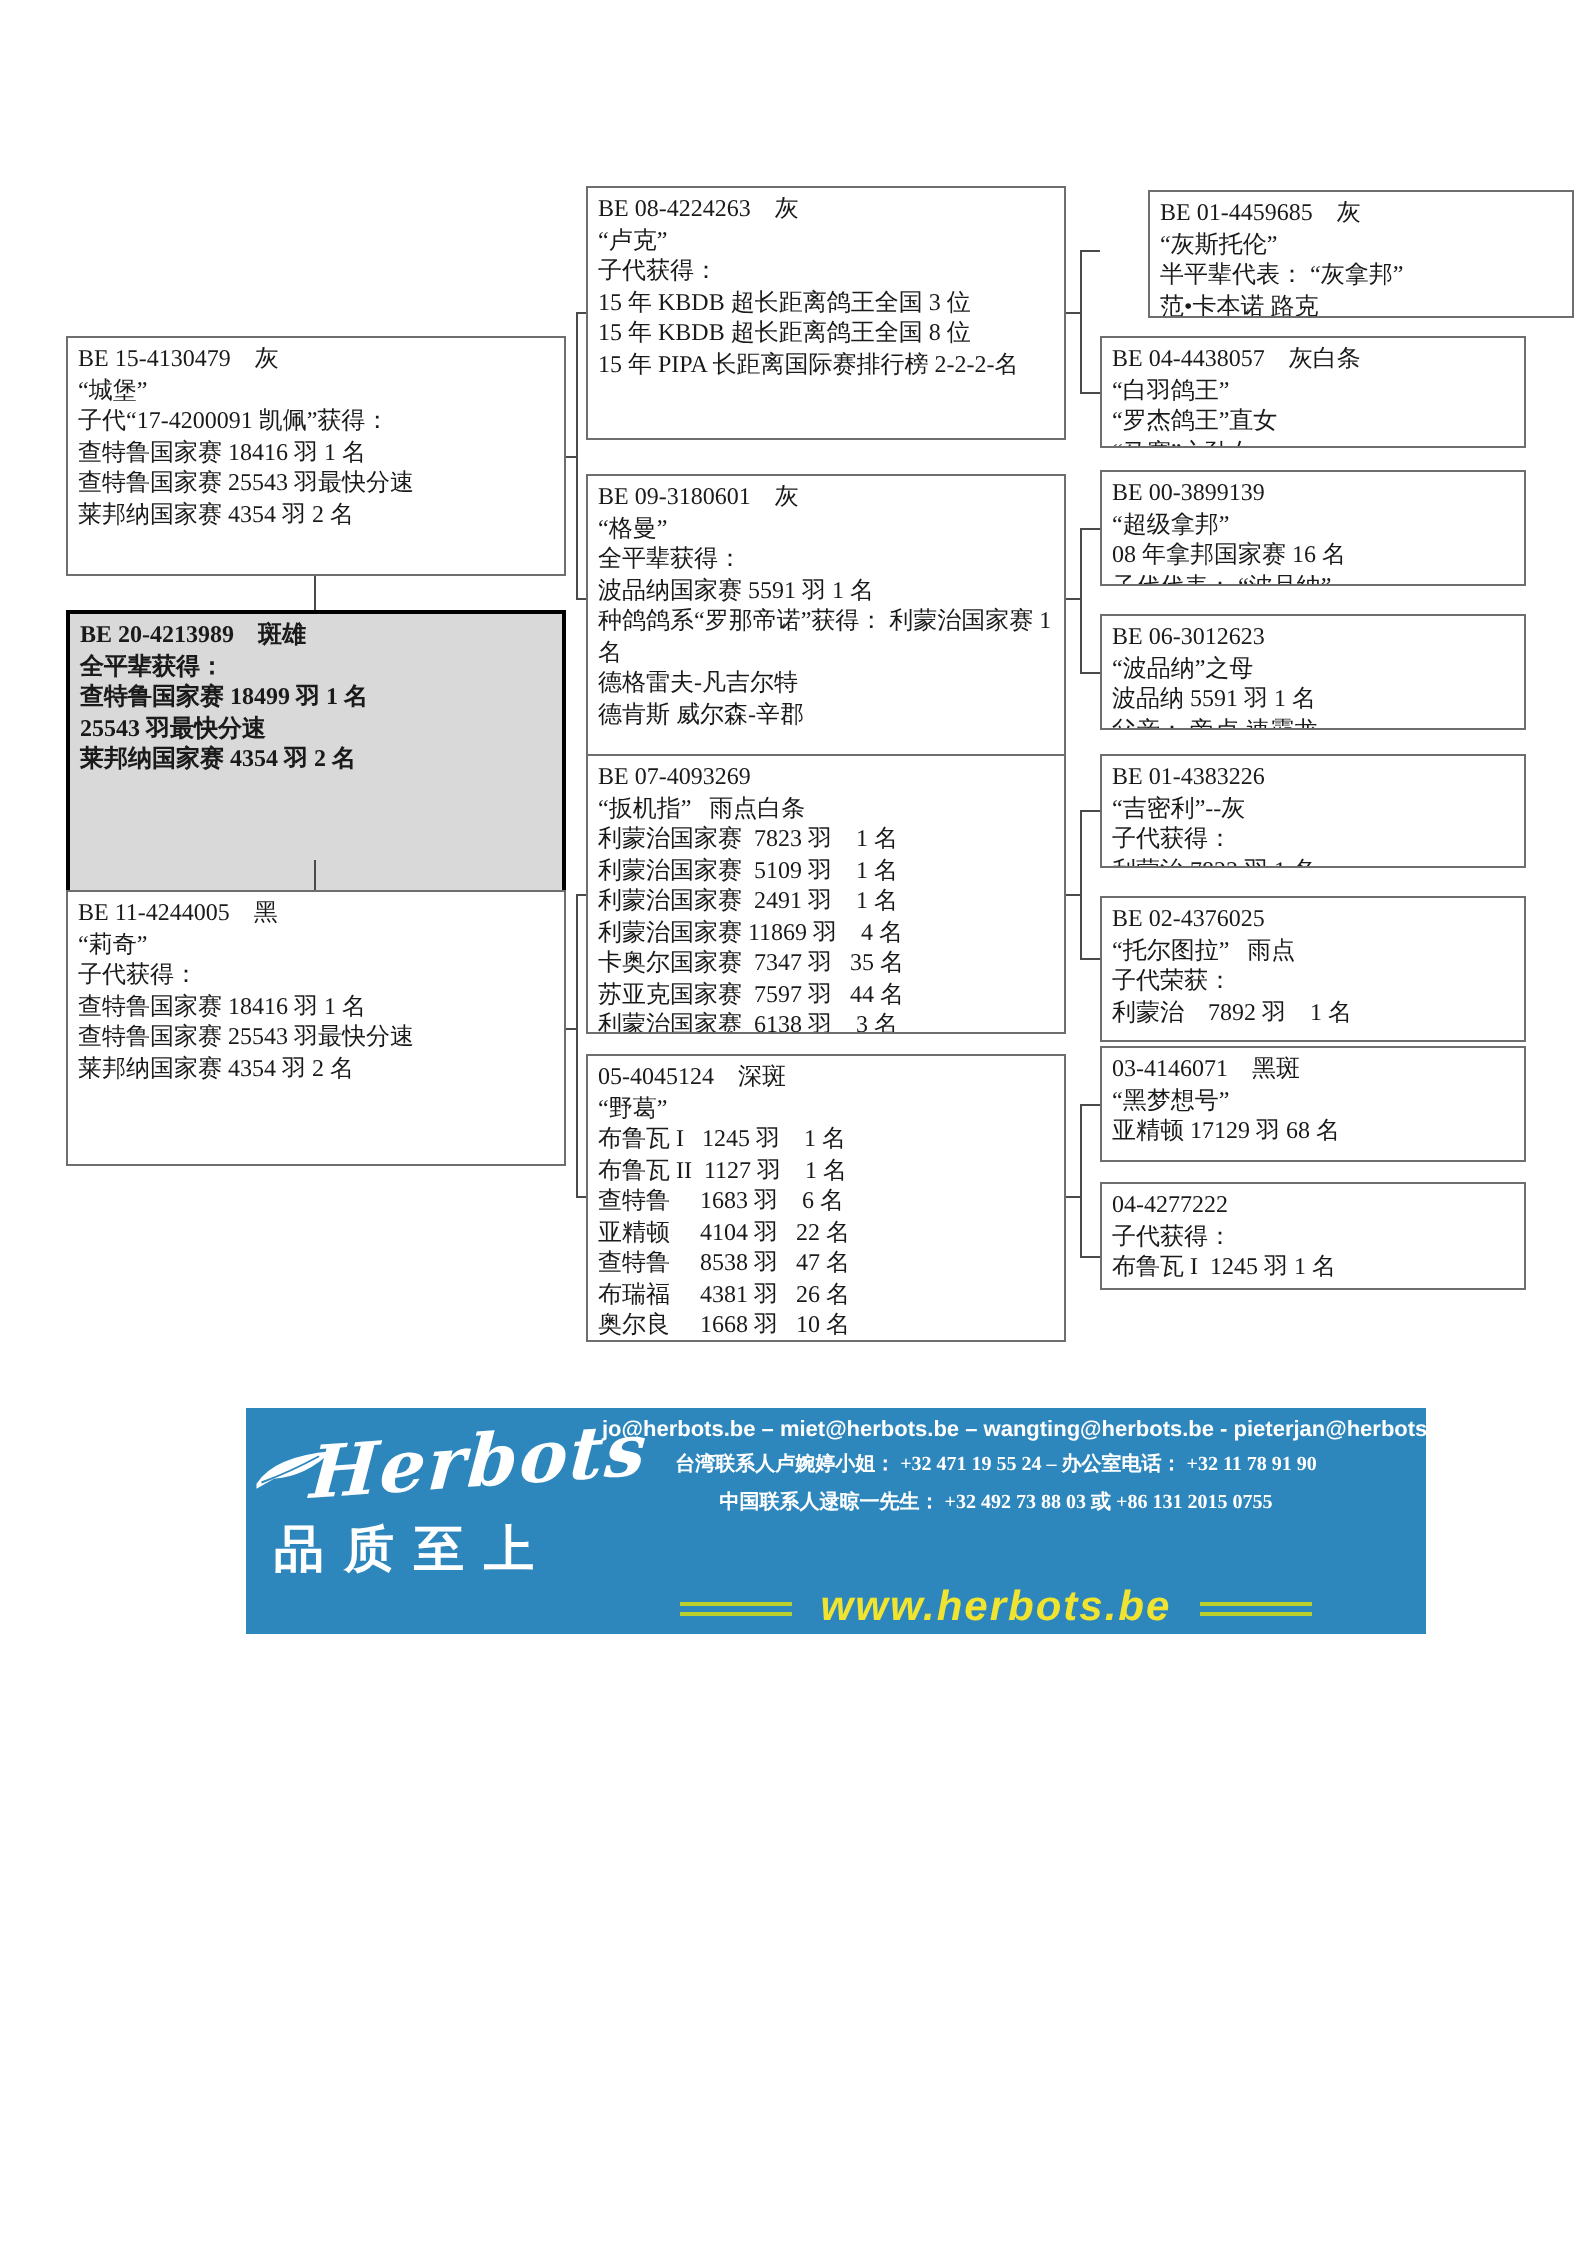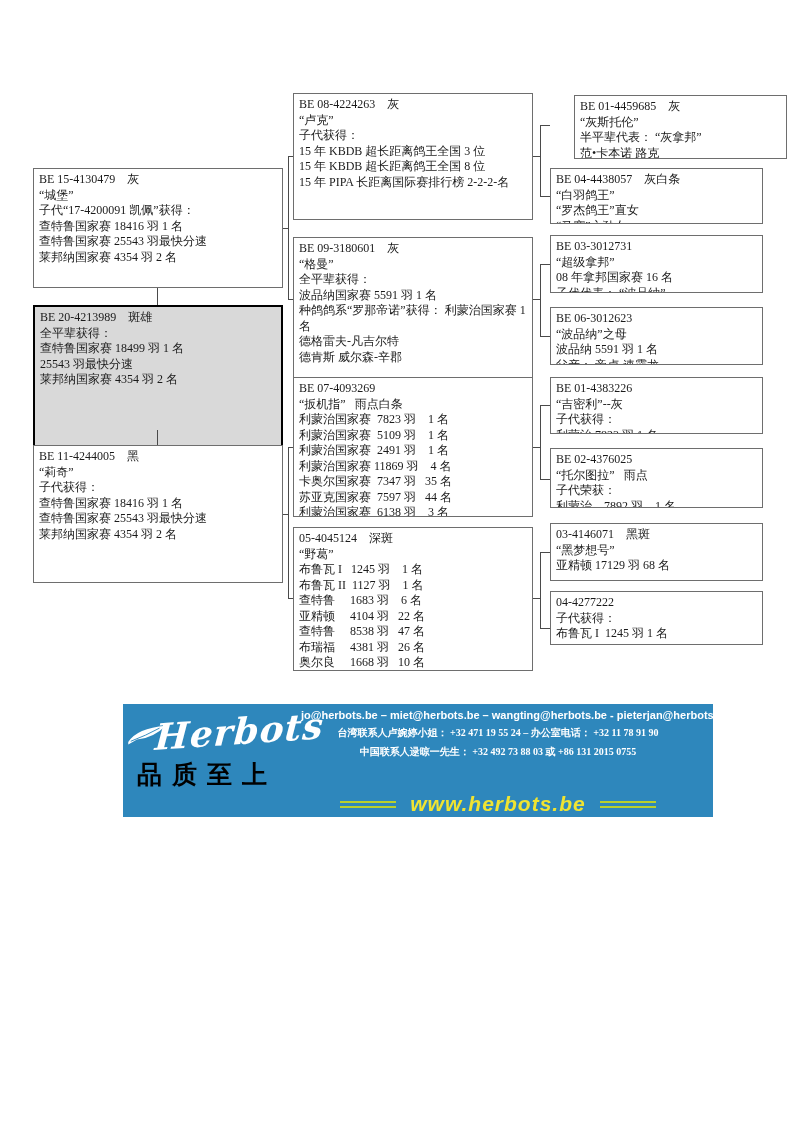--- a/index.html
+++ b/index.html
@@ -27,53 +27,53 @@
   .logo-row{position:absolute;left:2px;top:6px;width:178px;height:46px;}
   .feather{position:absolute;left:2px;top:14px;width:40px;height:22px;}
   .logo-text{
     position:absolute;left:30px;top:0px;
     font-family:"DejaVu Serif","Liberation Serif",serif;
     font-style:italic;font-weight:bold;font-size:36px;color:#ffffff;
     transform:rotate(-4deg) skewX(-8deg);letter-spacing:1px;
   }
   .tagline{
     position:absolute;left:14px;top:54px;font-size:25px;font-weight:bold;
-    letter-spacing:10px;color:#000000;
+    letter-spacing:10px;color:#ffffff;
     font-family:"Liberation Serif","DejaVu Serif",serif;
   }
   .banner-right{position:absolute;left:160px;top:4px;width:430px;height:109px;text-align:center;}
   .b-emails{font-size:11px;font-weight:bold;line-height:15px;white-space:nowrap;margin-left:18px;}
   .b-cn{font-size:10px;font-weight:bold;line-height:19px;white-space:nowrap;
         font-family:"Liberation Serif","DejaVu Serif",serif;}
   .b-slogan{font-size:14px;font-weight:bold;font-style:italic;color:#efe730;line-height:26px;
         font-family:"Liberation Serif","DejaVu Serif",serif;white-space:nowrap;}
   .url-row{position:absolute;left:0;right:0;top:84px;display:flex;align-items:center;justify-content:center;gap:14px;}
   .dbl-line{width:56px;height:7px;border-top:2px solid #b9cf2e;border-bottom:2px solid #b9cf2e;box-sizing:border-box;}
   .b-url{font-size:21px;font-weight:bold;font-style:italic;color:#f0e431;letter-spacing:1px;}
 </style>
 </head>
 <body>
 
 <div class="page">
 
   <div class="pbox" style="left:33px;top:168px;width:250px;height:120px;"><div class="line">BE 15-4130479    灰</div><div class="line">“城堡”</div><div class="line">子代“17-4200091 凯佩”获得：</div><div class="line">查特鲁国家赛 18416 羽 1 名</div><div class="line">查特鲁国家赛 25543 羽最快分速</div><div class="line">莱邦纳国家赛 4354 羽 2 名</div></div>
-  <div class="pbox subject" style="left:33px;top:305px;width:250px;height:149px;"><div class="line">BE 20-4213989    斑雄</div><div class="line">全平辈获得：</div><div class="line">查特鲁国家赛 18499 羽 1 名</div><div class="line">25543 羽最快分速</div><div class="line">莱邦纳国家赛 4354 羽 2 名</div></div>
+  <div class="pbox subject" style="left:33px;top:305px;width:250px;height:149px;font-weight:bold;"><div class="line">BE 20-4213989    斑雄</div><div class="line">全平辈获得：</div><div class="line">查特鲁国家赛 18499 羽 1 名</div><div class="line">25543 羽最快分速</div><div class="line">莱邦纳国家赛 4354 羽 2 名</div></div>
   <div class="pbox" style="left:33px;top:445px;width:250px;height:138px;"><div class="line">BE 11-4244005    黑</div><div class="line">“莉奇”</div><div class="line">子代获得：</div><div class="line">查特鲁国家赛 18416 羽 1 名</div><div class="line">查特鲁国家赛 25543 羽最快分速</div><div class="line">莱邦纳国家赛 4354 羽 2 名</div></div>
 
   <div class="pbox" style="left:293px;top:93px;width:240px;height:127px;"><div class="line">BE 08-4224263    灰</div><div class="line">“卢克”</div><div class="line">子代获得：</div><div class="line">15 年 KBDB 超长距离鸽王全国 3 位</div><div class="line">15 年 KBDB 超长距离鸽王全国 8 位</div><div class="line">15 年 PIPA 长距离国际赛排行榜 2-2-2-名</div></div>
   <div class="pbox" style="left:293px;top:237px;width:240px;height:154px;"><div class="line">BE 09-3180601    灰</div><div class="line">“格曼”</div><div class="line">全平辈获得：</div><div class="line">波品纳国家赛 5591 羽 1 名</div><div class="line">种鸽鸽系“罗那帝诺”获得： 利蒙治国家赛 1 名</div><div class="line">德格雷夫-凡吉尔特</div><div class="line">德肯斯 威尔森-辛郡</div></div>
   <div class="pbox" style="left:293px;top:377px;width:240px;height:140px;"><div class="line">BE 07-4093269</div><div class="line">“扳机指”   雨点白条</div><div class="line">利蒙治国家赛  7823 羽    1 名</div><div class="line">利蒙治国家赛  5109 羽    1 名</div><div class="line">利蒙治国家赛  2491 羽    1 名</div><div class="line">利蒙治国家赛 11869 羽    4 名</div><div class="line">卡奥尔国家赛  7347 羽   35 名</div><div class="line">苏亚克国家赛  7597 羽   44 名</div><div class="line">利蒙治国家赛  6138 羽    3 名</div></div>
   <div class="pbox" style="left:293px;top:527px;width:240px;height:144px;"><div class="line">05-4045124    深斑</div><div class="line">“野葛”</div><div class="line">布鲁瓦 I   1245 羽    1 名</div><div class="line">布鲁瓦 II  1127 羽    1 名</div><div class="line">查特鲁     1683 羽    6 名</div><div class="line">亚精顿     4104 羽   22 名</div><div class="line">查特鲁     8538 羽   47 名</div><div class="line">布瑞福     4381 羽   26 名</div><div class="line">奥尔良     1668 羽   10 名</div></div>
 
   <div class="pbox" style="left:550px;top:95px;width:213px;height:64px;margin-left:24px;"><div class="line">BE 01-4459685    灰</div><div class="line">“灰斯托伦”</div><div class="line">半平辈代表： “灰拿邦”</div><div class="line">范•卡本诺 路克</div></div>
   <div class="pbox" style="left:550px;top:168px;width:213px;height:56px;"><div class="line">BE 04-4438057    灰白条</div><div class="line">“白羽鸽王”</div><div class="line">“罗杰鸽王”直女</div><div class="line">“马赛”之孙女</div></div>
-  <div class="pbox" style="left:550px;top:235px;width:213px;height:58px;"><div class="line">BE 03-3012731</div><div class="line">“超级拿邦”</div><div class="line">08 年拿邦国家赛 16 名</div><div class="line">子代代表： “波品纳”</div></div>
+  <div class="pbox" style="left:550px;top:235px;width:213px;height:58px;"><div class="line">BE 00-3899139</div><div class="line">“超级拿邦”</div><div class="line">08 年拿邦国家赛 16 名</div><div class="line">子代代表： “波品纳”</div></div>
   <div class="pbox" style="left:550px;top:307px;width:213px;height:58px;"><div class="line">BE 06-3012623</div><div class="line">“波品纳”之母</div><div class="line">波品纳 5591 羽 1 名</div><div class="line">父亲： 帝卢-速霸龙</div></div>
   <div class="pbox" style="left:550px;top:377px;width:213px;height:57px;"><div class="line">BE 01-4383226</div><div class="line">“吉密利”--灰</div><div class="line">子代获得：</div><div class="line">利蒙治 7823 羽 1 名</div></div>
-  <div class="pbox" style="left:550px;top:448px;width:213px;height:60px;"><div class="line">BE 02-4376025</div><div class="line">“托尔图拉”   雨点</div><div class="line">子代荣获：</div><div class="line">利蒙治    7892 羽    1 名</div></div>
+  <div class="pbox" style="left:550px;top:448px;width:213px;height:73px;"><div class="line">BE 02-4376025</div><div class="line">“托尔图拉”   雨点</div><div class="line">子代荣获：</div><div class="line">利蒙治    7892 羽    1 名</div></div>
   <div class="pbox" style="left:550px;top:523px;width:213px;height:58px;"><div class="line">03-4146071    黑斑</div><div class="line">“黑梦想号”</div><div class="line">亚精顿 17129 羽 68 名</div></div>
   <div class="pbox" style="left:550px;top:591px;width:213px;height:54px;"><div class="line">04-4277222</div><div class="line">子代获得：</div><div class="line">布鲁瓦 I  1245 羽 1 名</div></div>
 
   <div class="vline" style="left:157px;top:288px;height:17px;"></div>
   <div class="vline" style="left:157px;top:430px;height:15px;"></div>
 
   <div class="hline" style="left:283px;top:228px;width:6px;"></div>
   <div class="vline" style="left:288px;top:156px;height:144px;"></div>
   <div class="hline" style="left:288px;top:156px;width:5px;"></div>
   <div class="hline" style="left:288px;top:299px;width:5px;"></div>

